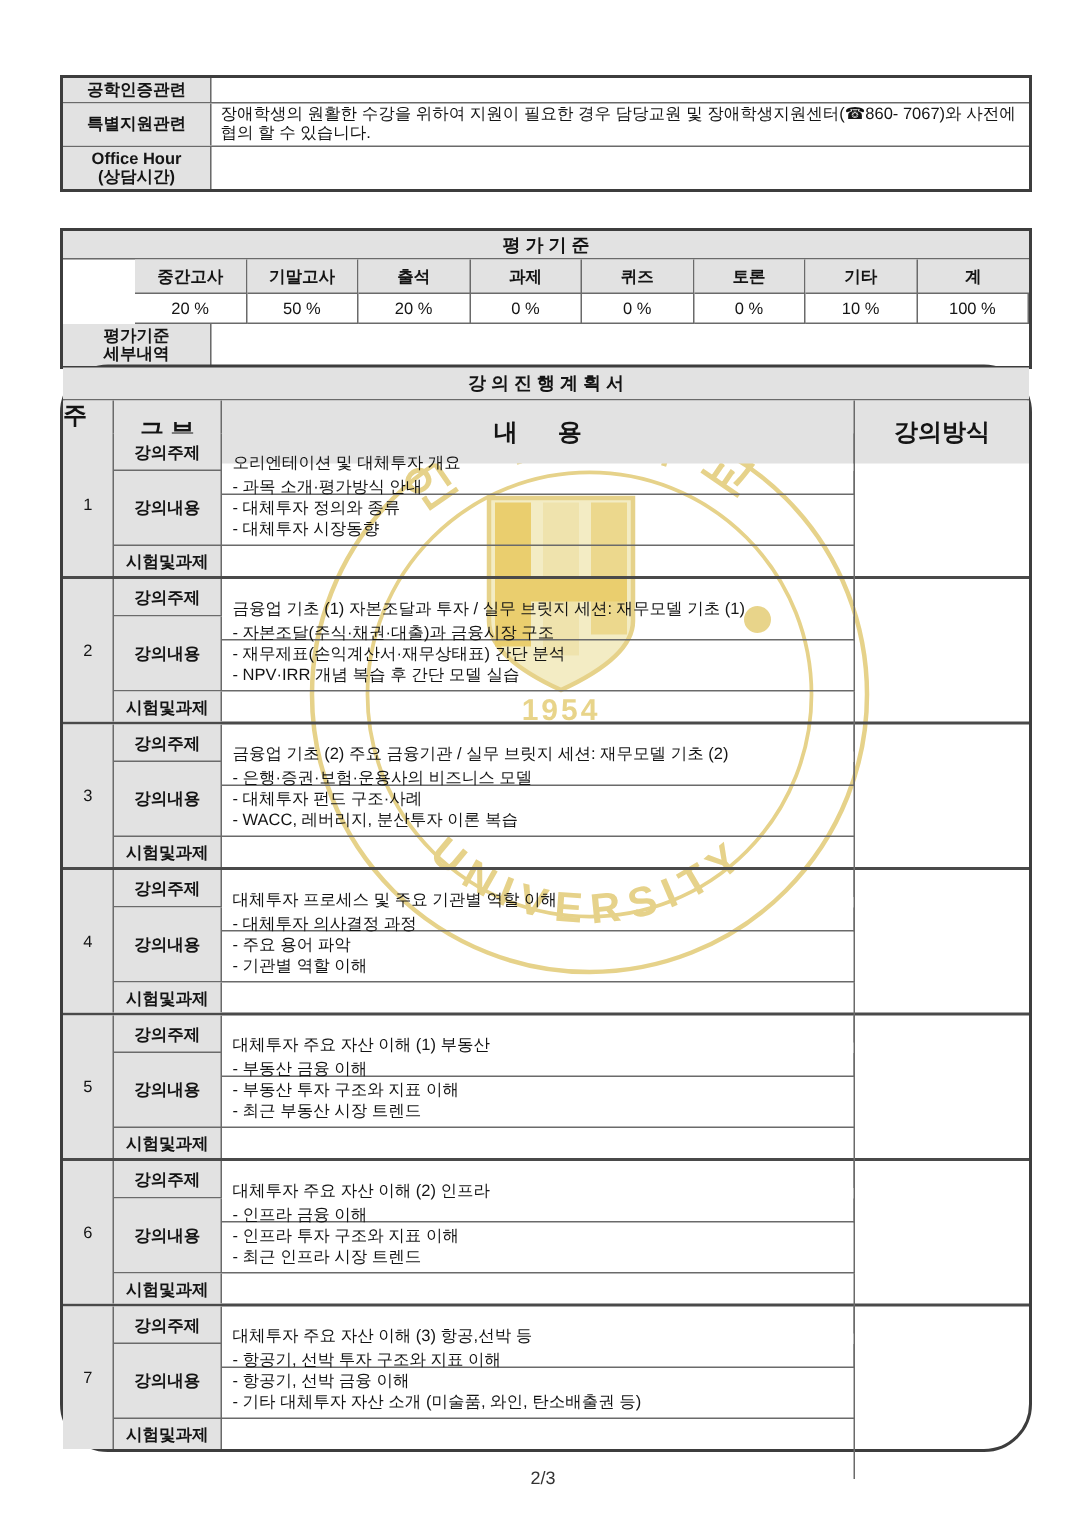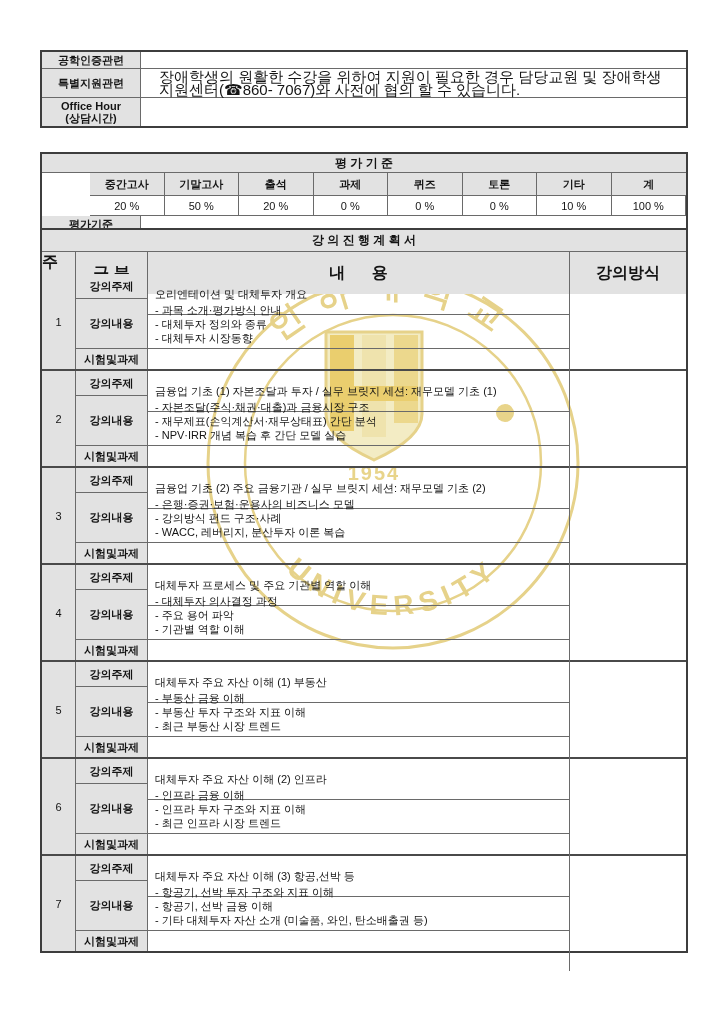--- a/index.html
+++ b/index.html
@@ -11,41 +11,41 @@
   
   .watermark { position:absolute; left:196px; top:266px; width:394px; height:394px; z-index:0; }
   
   .tbl { position:absolute; left:40px; width:648px; border:2px solid #3d3d3d; z-index:1; background:transparent; }
   .row { display:flex; align-items:stretch; }
   .lblcell {
     width:99px; flex:0 0 99px; background:#e2e2e2; font-weight:bold; font-size:11px;
     display:flex; flex-direction:column; align-items:center; justify-content:center;
     text-align:center; border-right:1px solid #6a6a6a; line-height:12px;
   }
-  .valcell { flex:1; font-size:15px; padding:3px 18px; display:flex; align-items:center; line-height:13px; }
+  .valcell { flex:1; font-size:11px; padding:3px 6px; display:flex; align-items:center; line-height:13px; }
   .hline { border-bottom:1px solid #6a6a6a; }
   
   .t1 { top:50px; }
   .t1 .row1 { height:17px; }
   .t1 .row2 { height:29px; }
   .t1 .row3 { height:28px; }
   
   .t2 { top:152px; }
   .t2 .title { height:19px; background:#e2e2e2; font-weight:bold; font-size:12px;
     display:flex; align-items:center; justify-content:center; border-bottom:1px solid #6a6a6a; }
   .grid8 { display:grid; grid-template-columns:repeat(8,1fr);padding-left:48px; }
   .grid8 .hc { height:23px; background:#e2e2e2; font-weight:bold; font-size:11px;
     display:flex; align-items:center; justify-content:center;
     border-right:1px solid #6a6a6a; border-bottom:1px solid #6a6a6a; }
   .grid8 .vc { height:20px; font-size:11px; display:flex; align-items:center; justify-content:center;
     border-right:1px solid #6a6a6a; border-bottom:1px solid #6a6a6a; background:transparent; }
   .grid8 .hc:nth-child(8), .grid8 .vc:nth-child(8) { border-right:none; }
   .t2 .detail { display:flex; height:28px; }
   
-  .t3 { top:228px; }
+  .t3 { top:243px;border-radius:32px; }
   .t3 .title { height:22px; background:#e2e2e2; font-weight:bold; font-size:12px;
     display:flex; align-items:center; justify-content:center; border-bottom:1px solid #6a6a6a; }
   .shead { display:grid; grid-template-columns:34px 72px 1fr 116px; height:22px; border-bottom:1px solid #6a6a6a; }
   .shead > div { background:#e2e2e2; font-weight:bold; font-size:16px;
     display:flex; align-items:center; justify-content:center; }
   .shead > div:nth-child(-n+3) { border-right:1px solid #6a6a6a; }
   .shead .wide { white-space:pre; }
   .week { display:grid; grid-template-columns:34px 72px 1fr 116px; grid-template-rows:25px 50px 20px; }
   .week + .week { border-top:2px solid #4a4a4a; }
   .wknum { grid-row:1/4; grid-column:1; background:#e2e2e2; border-right:1px solid #6a6a6a;
@@ -173,21 +173,21 @@
           <div class="wval r3"></div>
           <div class="wmethod"></div>
         </div>
         <div class="week">
           <div class="wknum">3</div>
           <div class="wlab r1">강의주제</div>
           <div class="wval r1">금융업 기초 (2) 주요 금융기관 / 실무 브릿지 세션: 재무모델 기초 (2)</div>
           <div class="wlab r2">강의내용</div>
           <div class="wval r2">
             <div>- 은행·증권·보험·운용사의 비즈니스 모델</div>
-            <div>- 강의방식 펀드 구조·사례</div>
+            <div>- 대체투자 펀드 구조·사례</div>
             <div>- WACC, 레버리지, 분산투자 이론 복습</div>
           </div>
           <div class="wlab r3">시험및과제</div>
           <div class="wval r3"></div>
           <div class="wmethod"></div>
         </div>
         <div class="week">
           <div class="wknum">4</div>
           <div class="wlab r1">강의주제</div>
           <div class="wval r1">대체투자 프로세스 및 주요 기관별 역할 이해</div>
@@ -239,13 +239,14 @@
             <div>- 항공기, 선박 금융 이해</div>
             <div>- 기타 대체투자 자산 소개 (미술품, 와인, 탄소배출권 등)</div>
           </div>
           <div class="wlab r3">시험및과제</div>
           <div class="wval r3"></div>
           <div class="wmethod"></div>
         </div>
       </div>
   </div>
 
+  <div class="footer">2/3</div>
 </div>
 
 </body></html>

